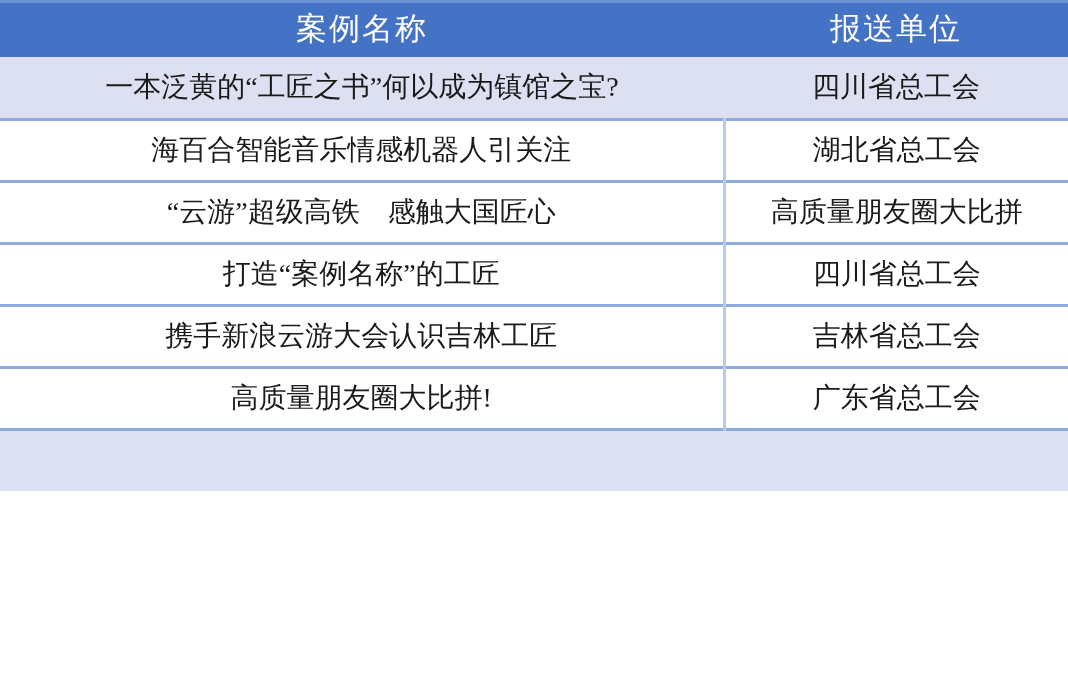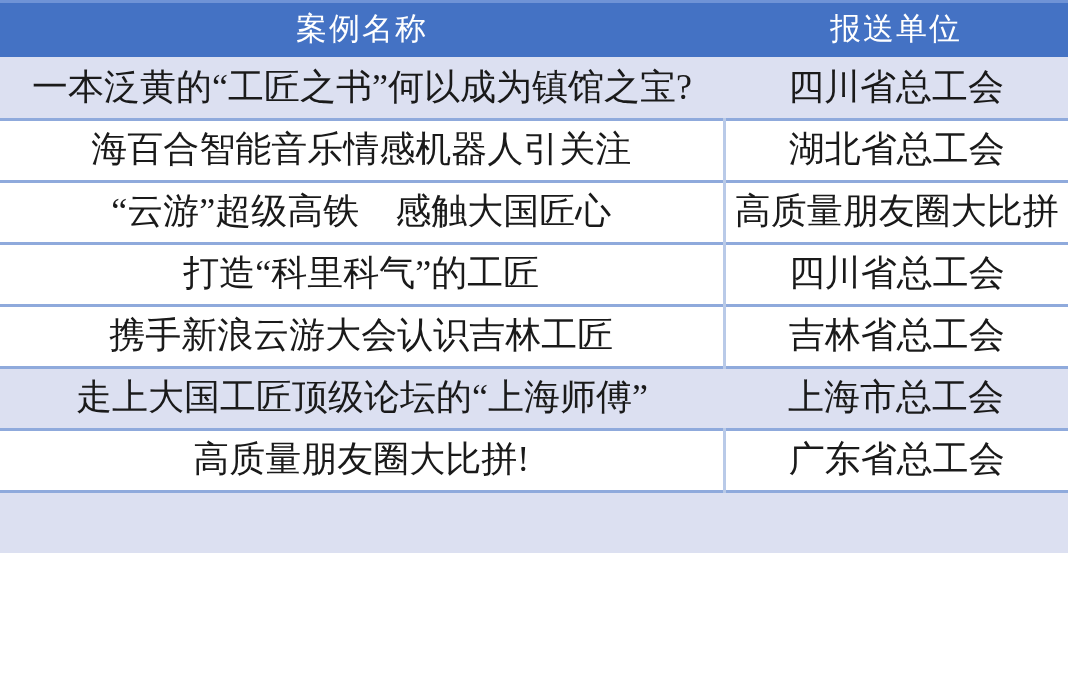--- a/index.html
+++ b/index.html
@@ -11,21 +11,21 @@
   body {
     width: 1068px;
     height: 690px;
     overflow: hidden;
     font-family: "Liberation Serif", "DejaVu Serif", serif;
   }
 
   .table-wrap {
     position: relative;
     width: 1068px;
-    height: 690px;
+    height: 532px;
     overflow: hidden;
     box-sizing: border-box;
   }
 
   
   .header-cap {
     position: absolute;
     top: 0; left: 0;
     width: 1068px;
     height: 3px;
@@ -69,21 +69,21 @@
     background: #ffffff;
     text-align: center;
   }
 
   tbody td {
     height: 62px;
     padding: 0 6px;
     margin: 0;
     text-align: center;
     vertical-align: middle;
-    font-size: 36px;
+    font-size: 28px;
     line-height: 1.15;
     color: #1a1a1a;
     border-top: 3px solid #8faadc;
     border-bottom: 0;
     box-sizing: border-box;
     white-space: nowrap;
     overflow: hidden;
     font-family: "Liberation Serif", "DejaVu Serif", serif;
   }
 
@@ -137,30 +137,26 @@
       </tr>
       <tr class="plain">
         <td class="col-name-cell">海百合智能音乐情感机器人引关注</td>
         <td class="col-unit-cell">湖北省总工会</td>
       </tr>
       <tr class="plain">
         <td class="col-name-cell">“云游”超级高铁　感触大国匠心</td>
         <td class="col-unit-cell">高质量朋友圈大比拼</td>
       </tr>
       <tr class="plain">
-        <td class="col-name-cell">打造“科里科气”的工匠</td>
+        <td class="col-name-cell">打造“案例名称”的工匠</td>
         <td class="col-unit-cell">四川省总工会</td>
       </tr>
       <tr class="plain">
         <td class="col-name-cell">携手新浪云游大会认识吉林工匠</td>
         <td class="col-unit-cell">吉林省总工会</td>
-      </tr>
-      <tr class="shade">
-        <td class="col-name-cell">走上大国工匠顶级论坛的“上海师傅”</td>
-        <td class="col-unit-cell">上海市总工会</td>
       </tr>
       <tr class="plain">
         <td class="col-name-cell">高质量朋友圈大比拼!</td>
         <td class="col-unit-cell">广东省总工会</td>
       </tr>
       <tr class="shade partial">
         <td class="col-name-cell"></td>
         <td class="col-unit-cell"></td>
       </tr>
     </tbody>

